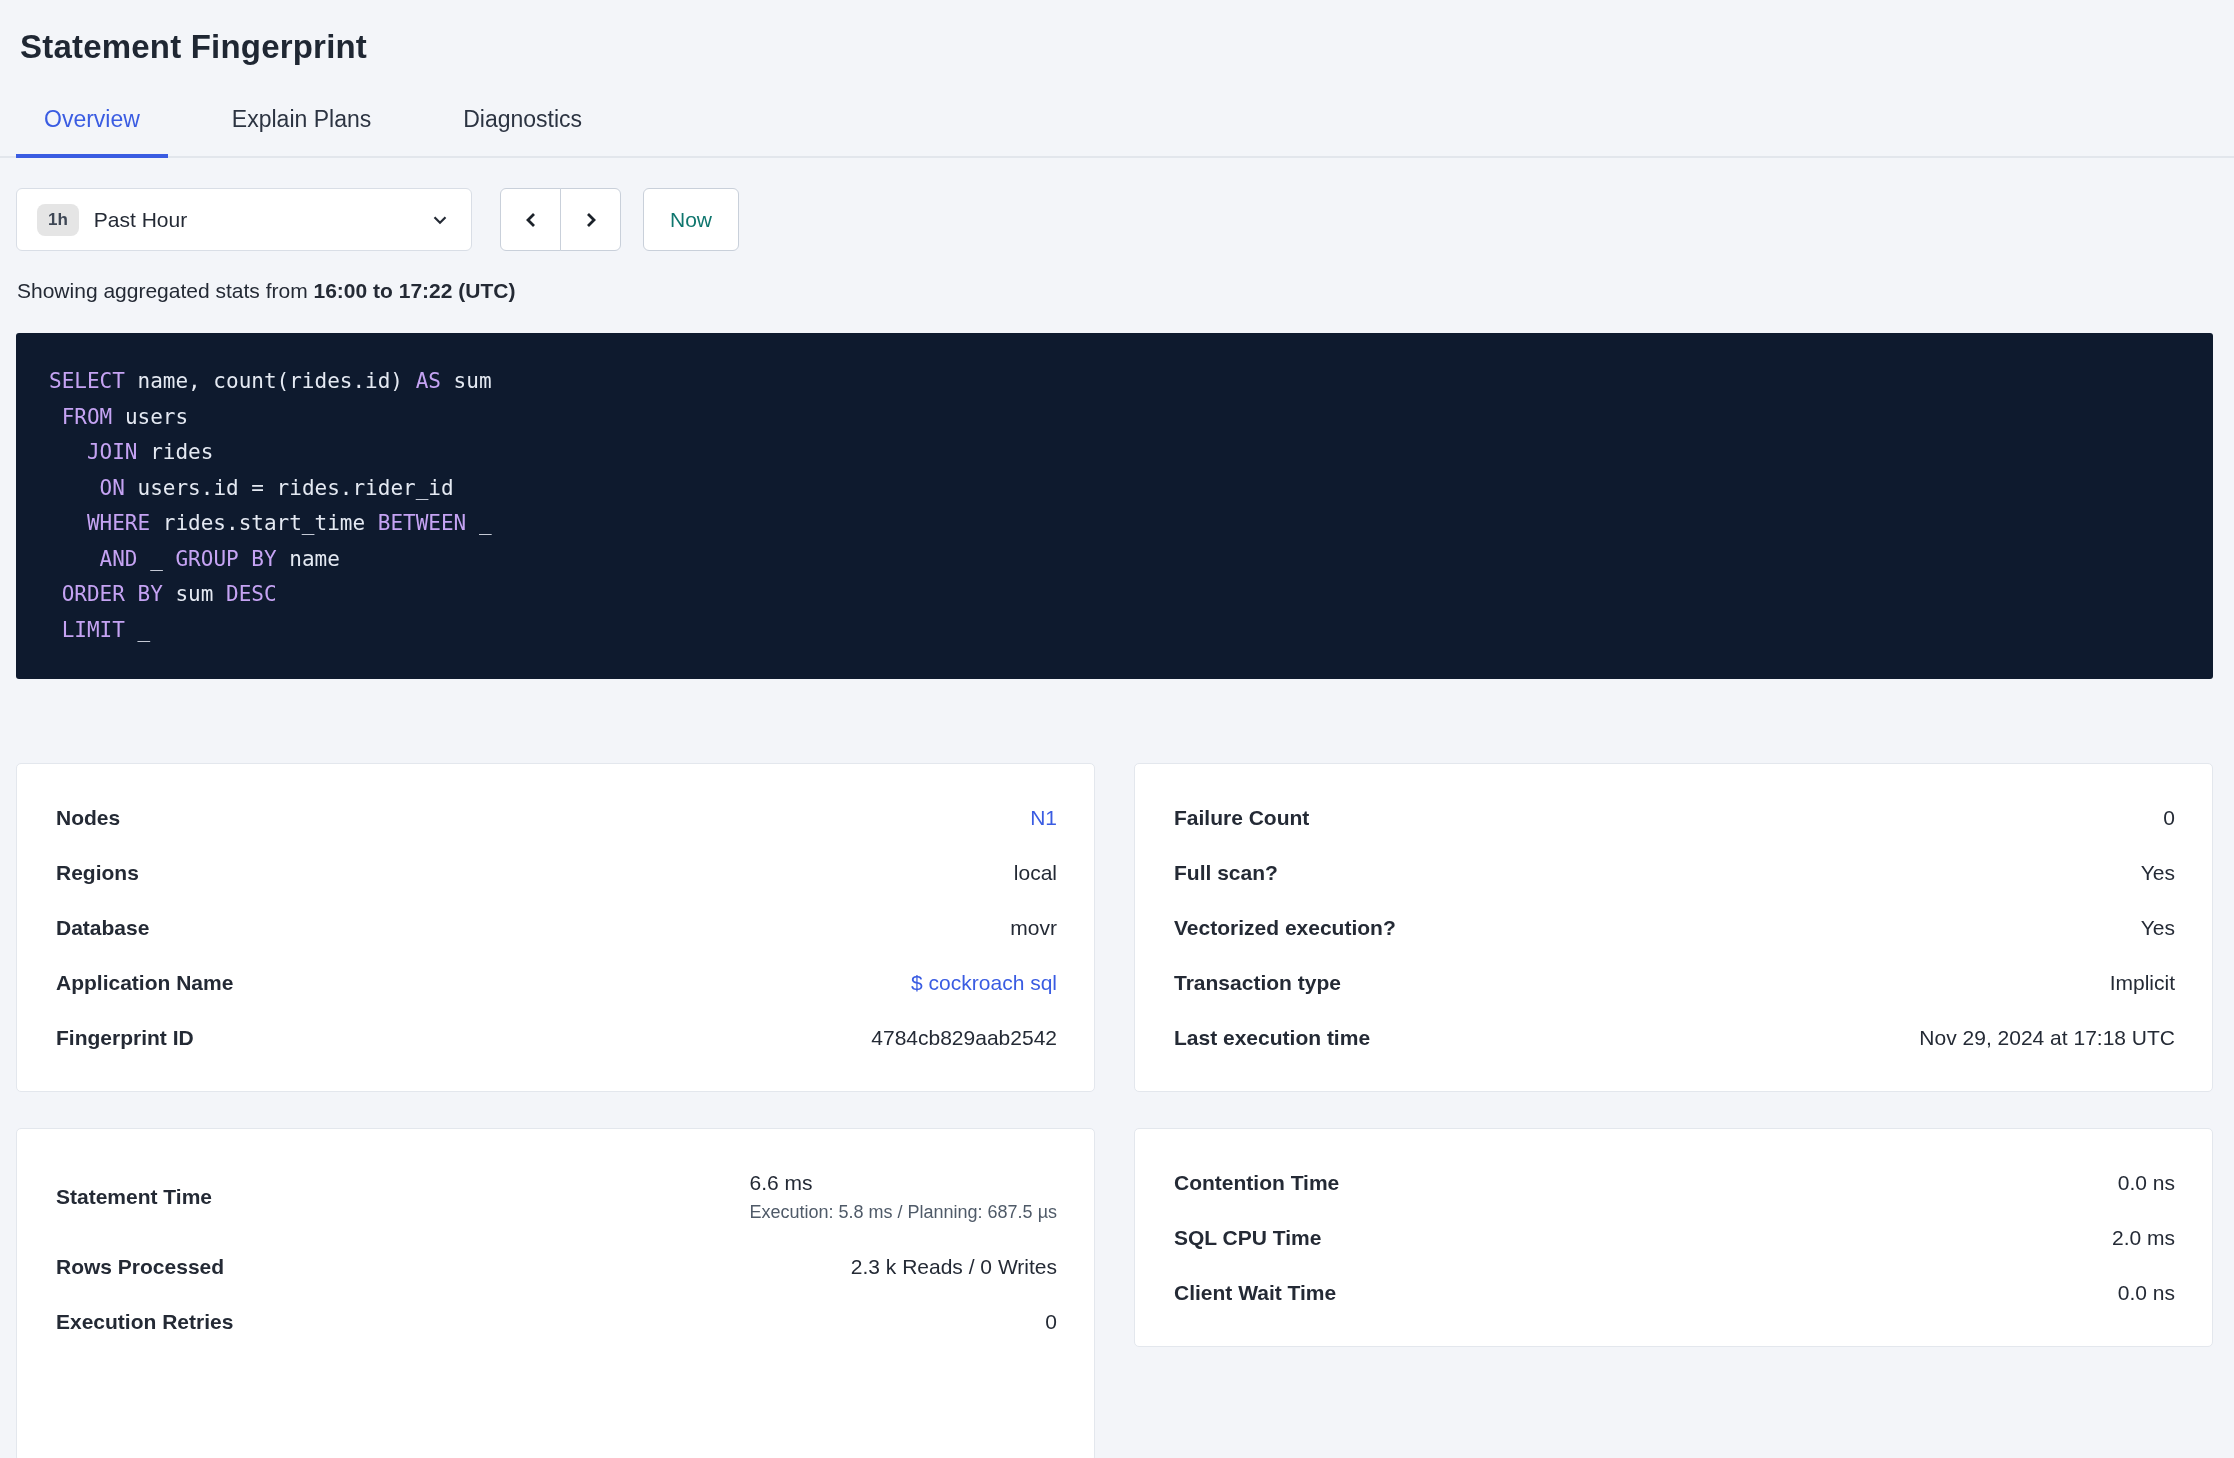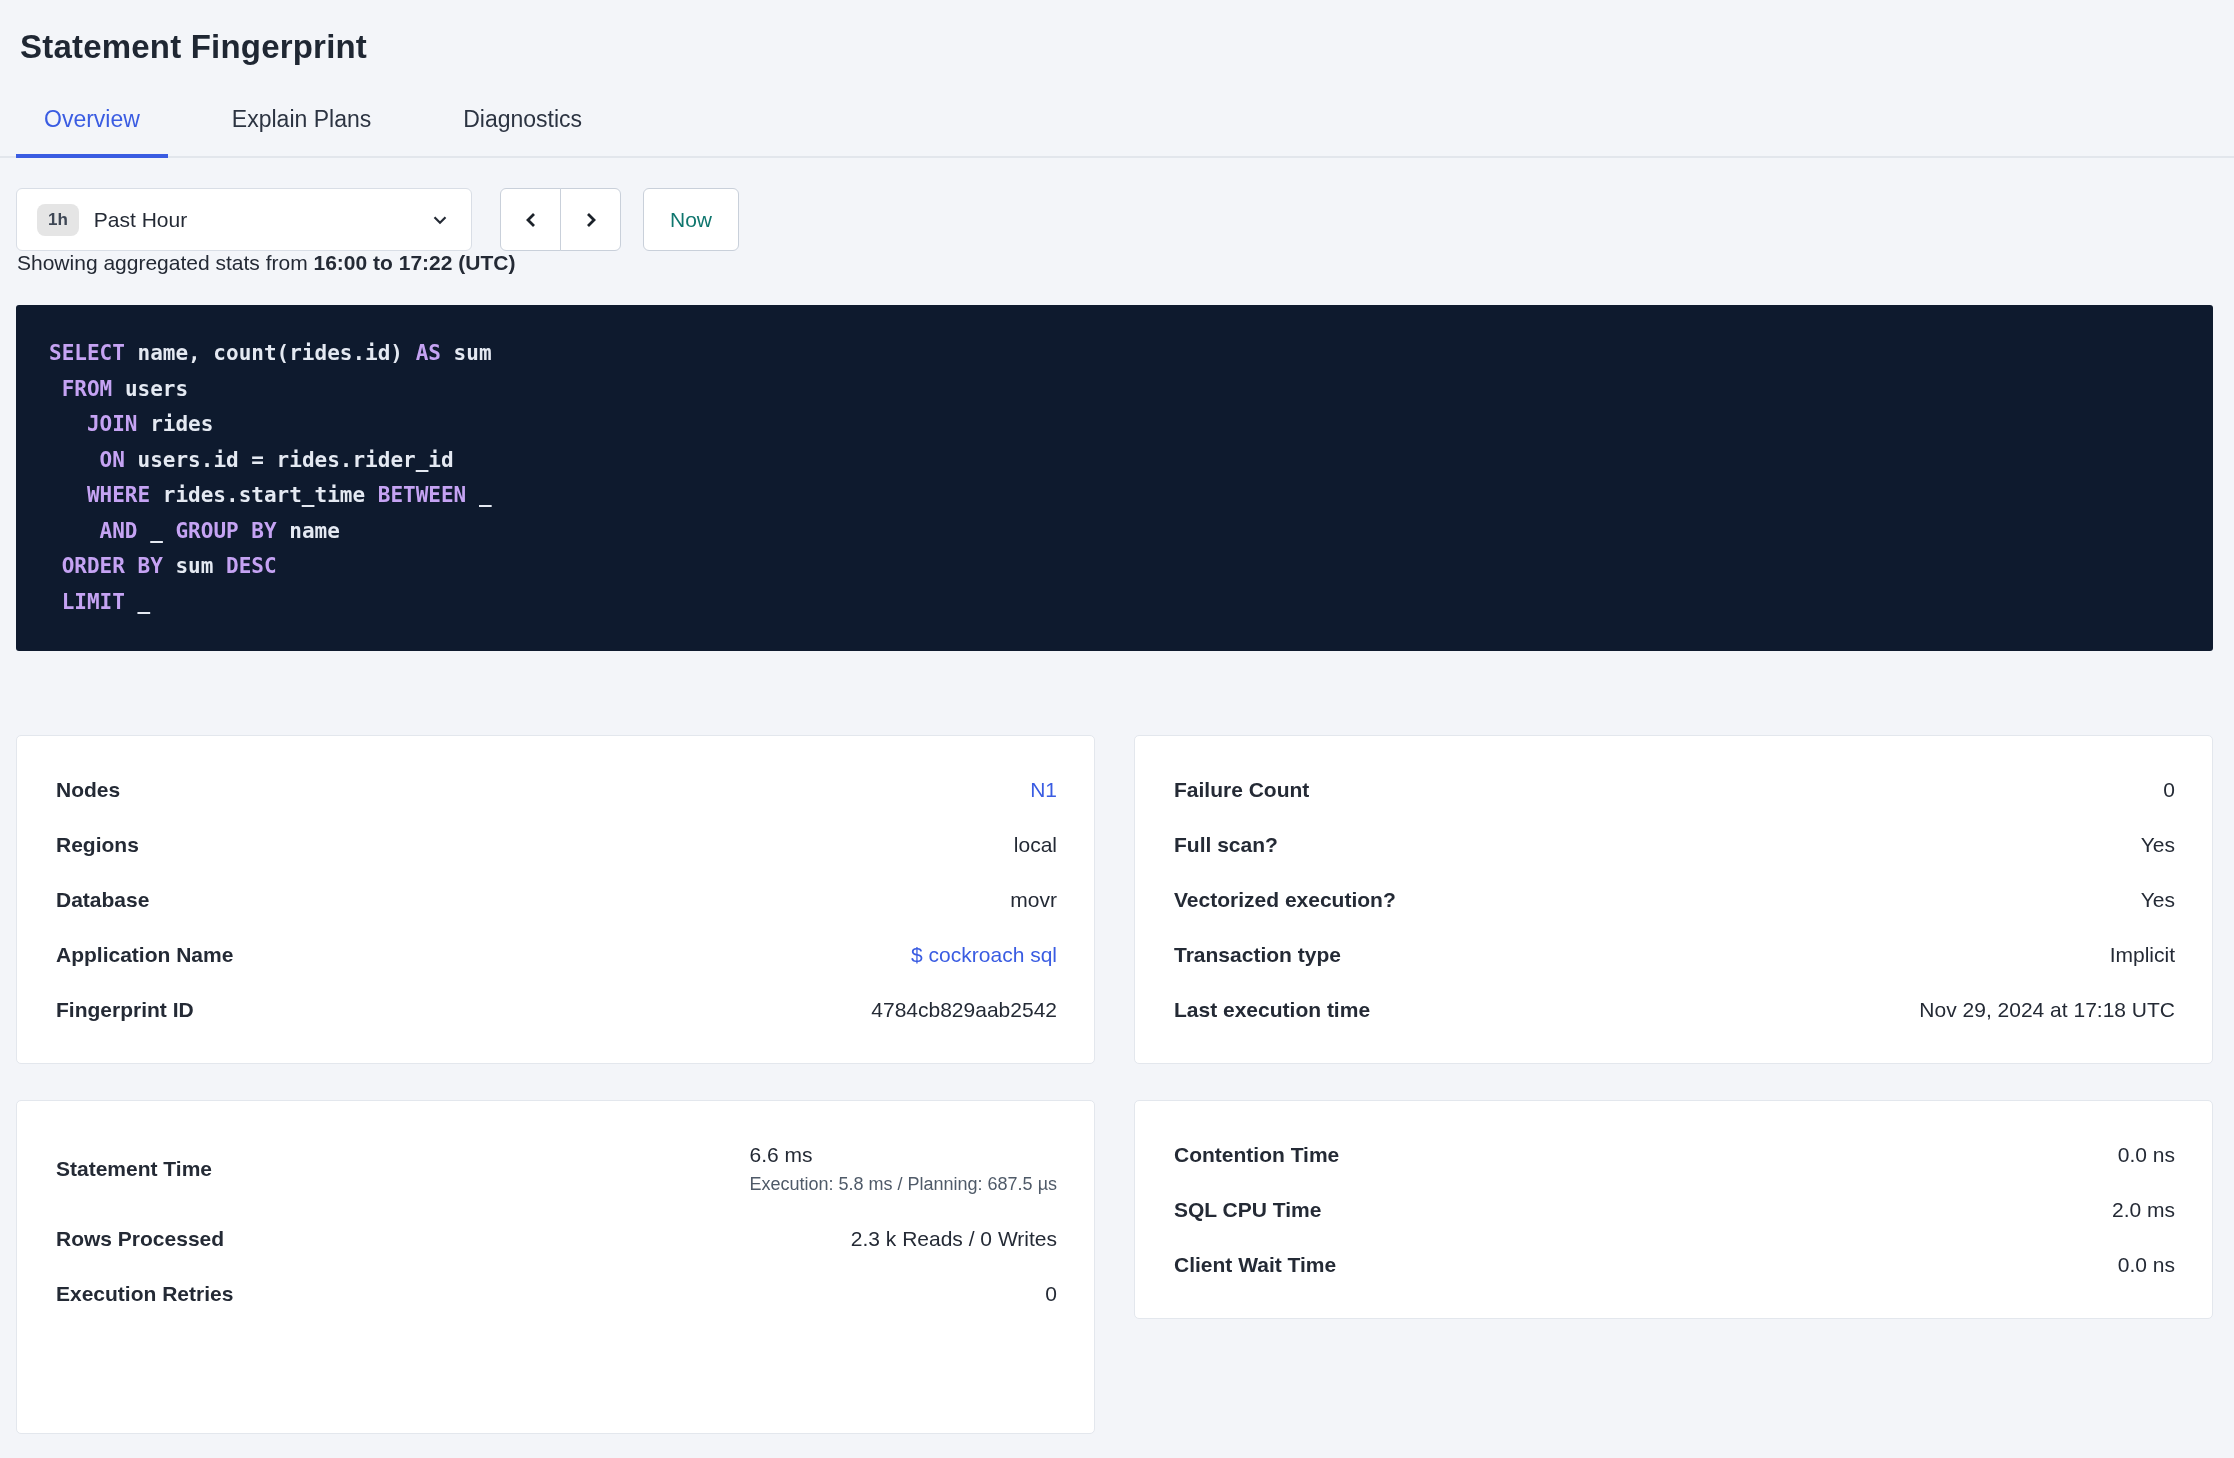--- a/index.html
+++ b/index.html
@@ -39,30 +39,30 @@
     width:61px; height:63px; background:#fff; border:1px solid #c9d0da; cursor:pointer;
     display:flex; align-items:center; justify-content:center;
   }
   .arrow-btn.prev { border-radius:6px 0 0 6px; }
   .arrow-btn.next { border-radius:0 6px 6px 0; margin-left:-1px; }
   .now-btn {
     margin-left:22px; height:63px; padding:0 26px; background:#fff; border:1px solid #c9d0da;
     border-radius:6px; font-family:"Liberation Sans",sans-serif; font-size:21px; color:#0f766e; cursor:pointer;
   }
 
-  .stats-line { font-size:21px; color:#242a35; padding-left:1px; }
+  .stats-line { margin-top:28px; font-size:21px; color:#242a35; padding-left:1px; }
   .stats-line strong { font-weight:700; }
 
   .sql-box {
     margin-top:30px; background: var(--sql-bg, #0e1a2e); border-radius:3px;
     padding:31px 33px; 
   }
   .sql-line {
     font-family:"DejaVu Sans Mono", monospace;
-    font-size:21px; font-weight:700; line-height:35.5px;
+    font-size:21px; font-weight:400; line-height:35.5px;
     color: var(--sql-text, #e4e9f2);
     white-space: pre;
   }
   .sql-line .kw { color: var(--sql-keyword, #c5a3f3); }
 
   .card-row { display:flex; gap:39px; align-items:flex-start; }
   .card-row.first { margin-top:84px; }
   .card-row.second { margin-top:36px; }
   .card {
     flex:1; background:#fff; border:1px solid #e3e7ed; border-radius:5px;

